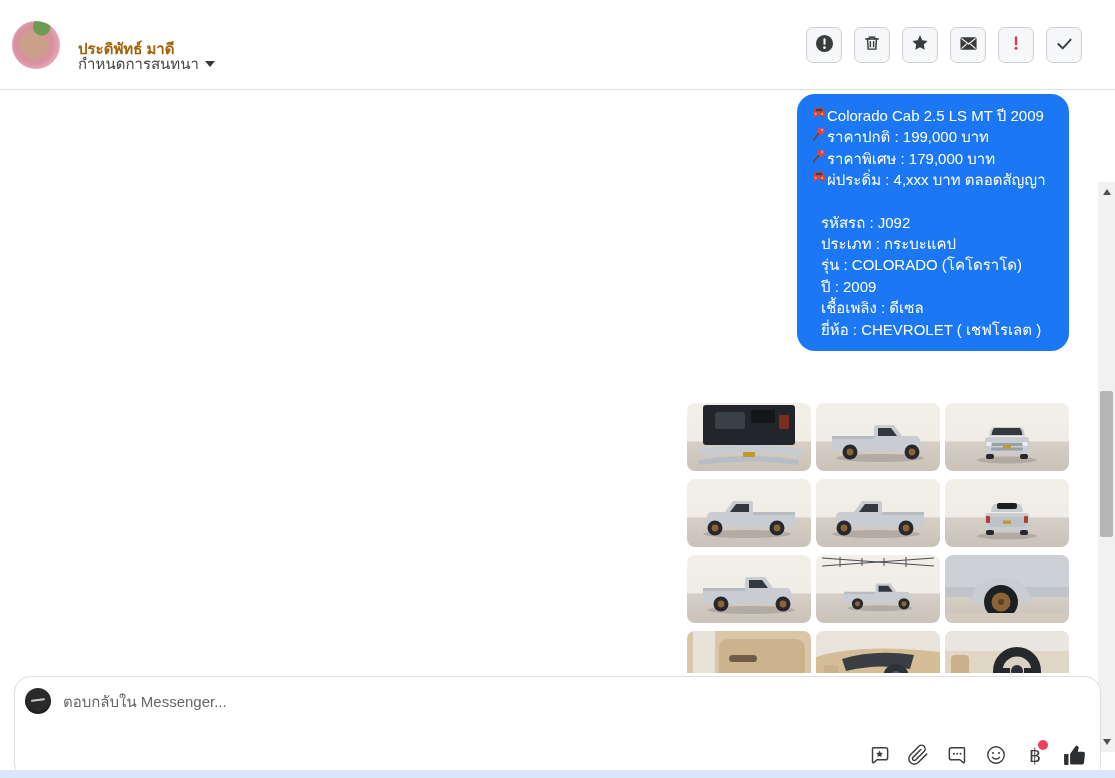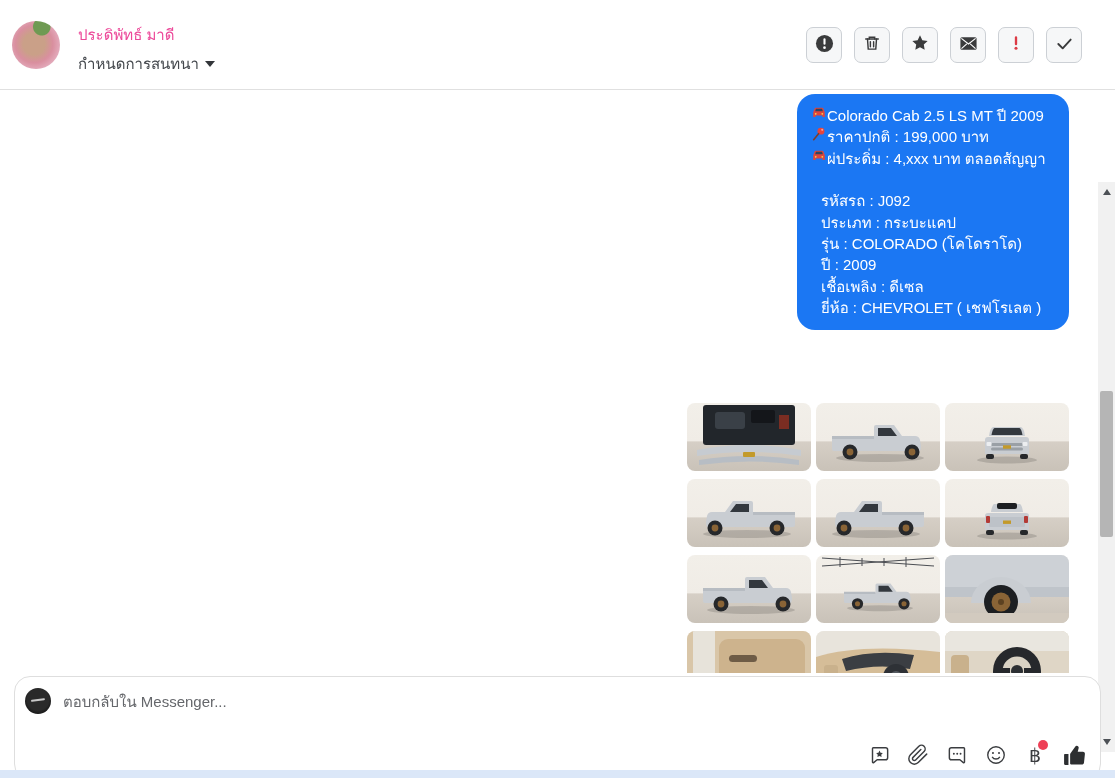--- a/index.html
+++ b/index.html
@@ -7,21 +7,21 @@
   body { font-family:"Liberation Sans","DejaVu Sans",sans-serif; background:#fff; position:relative; }
 
   
   .header { position:absolute; left:0; top:0; width:1115px; height:90px; background:#fff;
             border-bottom:1px solid #e0e0e0; z-index:5; }
   .avatar { position:absolute; left:12px; top:21px; width:48px; height:48px; border-radius:50%;
             background:
               radial-gradient(circle at 62% 12%, #6f9a53 0 16%, rgba(0,0,0,0) 18%),
               radial-gradient(circle at 46% 48%, #caa088 0 30%, #d98f9f 52%, #e3aabb 72%, #b96f86 100%);
             cursor:pointer; }
-  .h-name { position:absolute; left:78px; top:23px; font-size:15px; font-weight:normal; color:#ec4899; }
+  .h-name { position:absolute; left:78px; top:37px; font-size:15px; font-weight:bold; color:#a16207; }
   .h-sub  { position:absolute; left:78px; top:52px; font-size:15px; color:#44484d; display:flex;
             align-items:center; gap:6px; cursor:pointer; }
   .caret-down { width:0; height:0; border-left:5px solid transparent; border-right:5px solid transparent;
             border-top:6px solid #33363a; display:inline-block; }
   .h-actions { position:absolute; right:33px; top:27px; display:flex; gap:12px; }
   .abtn { width:36px; height:36px; border:1px solid #ccd0d5; border-radius:7px; background:#f6f7f8;
           display:flex; align-items:center; justify-content:center; color:#3a3b3c; cursor:pointer; }
 
   
   .chat { position:absolute; left:0; top:91px; width:1115px; height:583px; background:#fff; }
@@ -135,20 +135,28 @@
         <div class="b-line">
           <span><svg viewBox="0 0 18 18" width="16" height="16">
               <circle cx="11.2" cy="5.8" r="3.9" fill="#e8453c"></circle>
               <circle cx="12.6" cy="4.3" r="1.2" fill="#f79a93"></circle>
               <path d="M8.5 8.6L3 15.4" stroke="#7d3b2a" stroke-width="1.8" stroke-linecap="round"></path>
             </svg></span>
           <span>ราคาปกติ : 199,000 บาท</span>
         </div>
         <div class="b-line">
           <span><svg viewBox="0 0 18 18" width="16" height="16">
+              <circle cx="11.2" cy="5.8" r="3.9" fill="#e8453c"></circle>
+              <circle cx="12.6" cy="4.3" r="1.2" fill="#f79a93"></circle>
+              <path d="M8.5 8.6L3 15.4" stroke="#7d3b2a" stroke-width="1.8" stroke-linecap="round"></path>
+            </svg></span>
+          <span>ราคาพิเศษ : 179,000 บาท</span>
+        </div>
+        <div class="b-line">
+          <span><svg viewBox="0 0 18 18" width="16" height="16">
               <path d="M2.5 8.2l1.6-4.4c.2-.5.6-.8 1.1-.8h7.6c.5 0 .9.3 1.1.8l1.6 4.4v5.3h-2.6v-1.7H5.1v1.7H2.5z" fill="#e0453c"></path>
               <path d="M4.6 7l1-2.9h6.8l1 2.9z" fill="#30455e"></path>
               <circle cx="5.3" cy="9.9" r="1" fill="#f6d34d"></circle>
               <circle cx="12.7" cy="9.9" r="1" fill="#f6d34d"></circle>
             </svg></span>
           <span>ผ่ประดิ่ม : 4,xxx บาท ตลอดสัญญา</span>
         </div>
       </div>
     <div class="b-spacer"></div>
     <div id="bubble-detail-lines">

